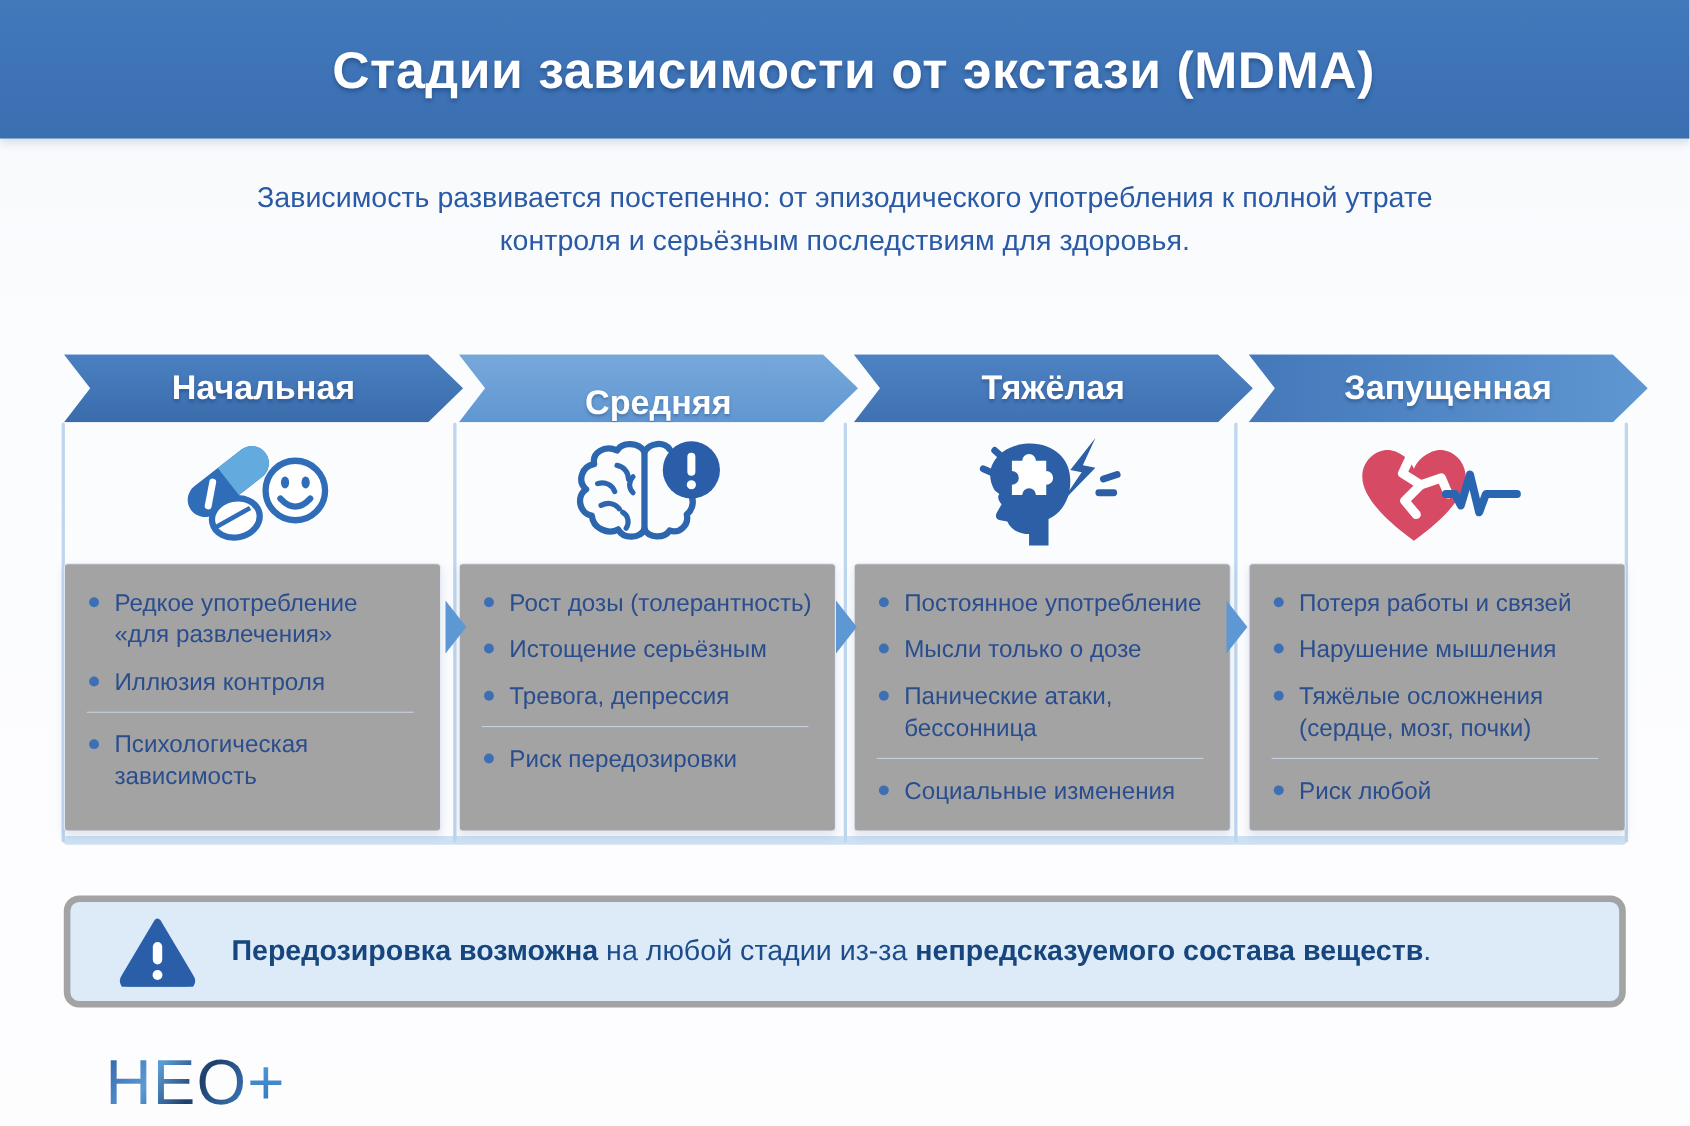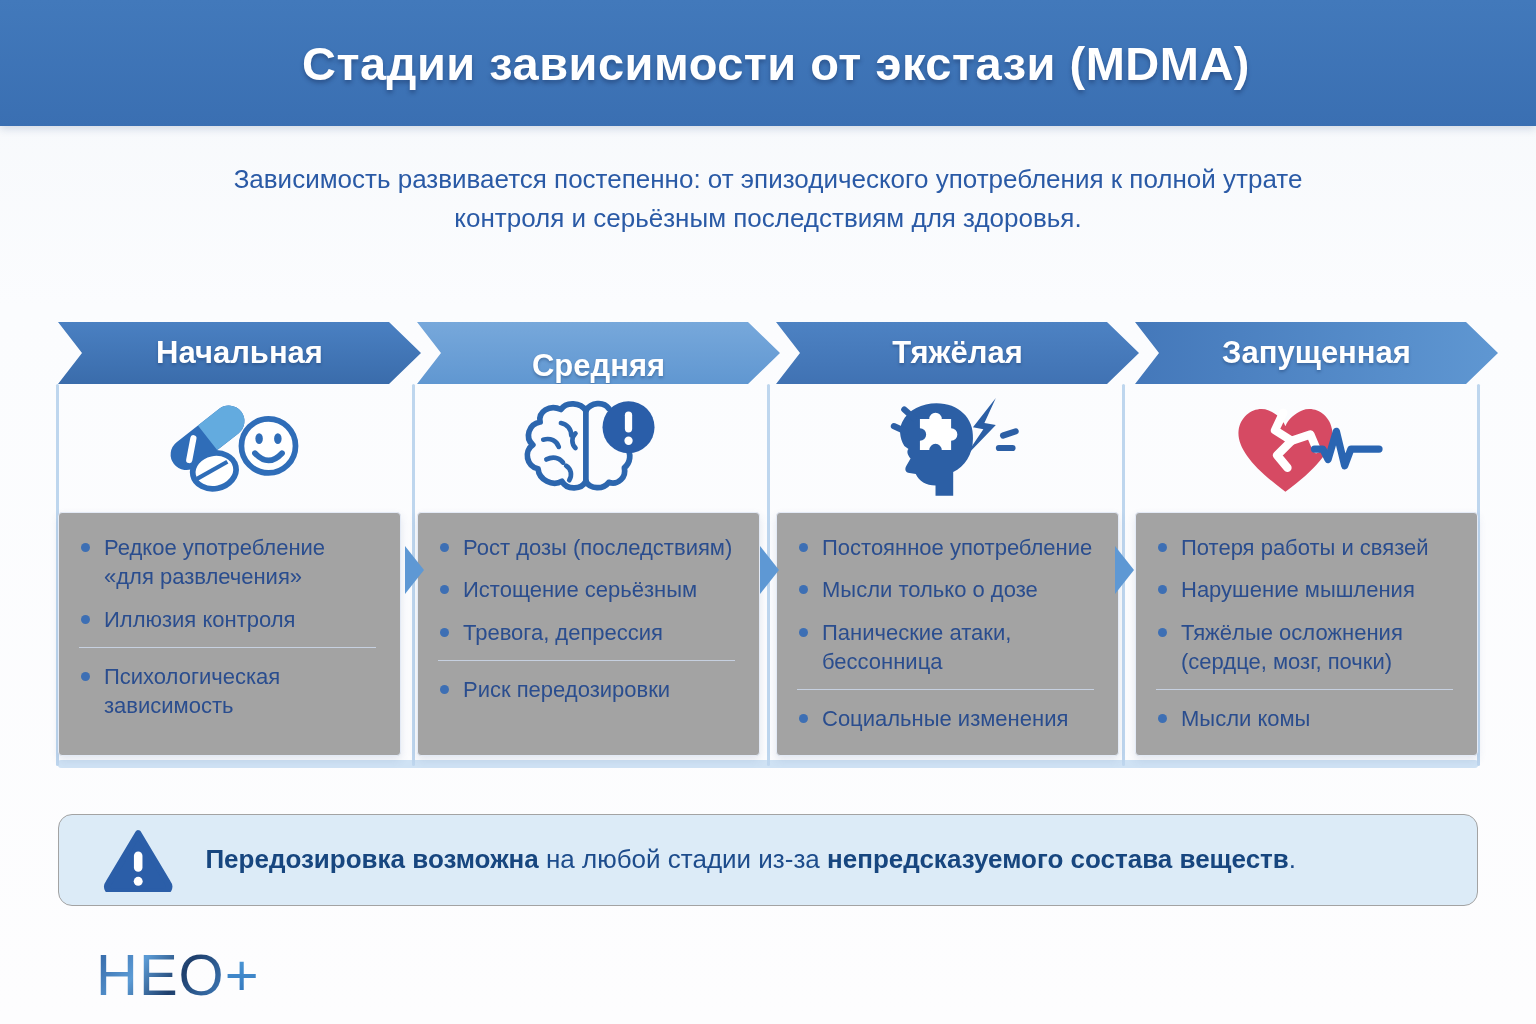--- a/index.html
+++ b/index.html
@@ -84,22 +84,22 @@
   }
   .connector.c1 { left:calc(25% - 8px); }
   .connector.c2 { left:calc(50% - 8px); }
   .connector.c3 { left:calc(75% - 8px); }
 
   .stages-bottom { height:8px; margin-top:4px; background:#cfe2f4; border-radius:3px; }
 
   
   .warning {
     margin:46px 58px 0; min-height:92px;
-    background:#dcebf7; border:1px solid #a3a3a3; border-radius:14px;
-    display:flex; align-items:center; gap:32px; padding:3px 44px;
+    background:#dcebf7; border:6px solid #a3a3a3; border-radius:14px;
+    display:flex; align-items:center; gap:32px; padding:13px 44px;
   }
   .warning svg { height:64px; width:auto; flex:0 0 auto; }
   .warning-text { font-size:26px; color:#1d4c8c; line-height:1.3; }
   .warning-text .bold { font-weight:bold; color:#17467f; }
 
   
   .logo { margin:40px 0 0 96px; font-size:58px; font-weight:400; letter-spacing:1px; line-height:1; }
   .logo .word {
     background:linear-gradient(125deg,#2e5f9f 0%,#5b9bd5 35%,#1e3f6c 62%,#4384c6 100%);
     -webkit-background-clip:text; background-clip:text; color:transparent;
@@ -182,21 +182,21 @@
                 <path d="M62 36 c-4 4 -4 10 0 14"></path>
               </g>
             </g>
             <circle cx="113" cy="30" r="25" fill="#2a5ea9"></circle>
             <rect x="109.5" y="15" width="7" height="20" rx="3.5" fill="#ffffff"></rect>
             <circle cx="113" cy="43" r="4" fill="#ffffff"></circle>
           </svg>
         </div>
         <div class="panel">
           <ul>
-            <li>Рост дозы (последствиям)</li>
+            <li>Рост дозы (толерантность)</li>
             <li>Истощение серьёзным</li>
             <li>Тревога, депрессия</li>
             <div class="divider"></div>
             <li>Риск передозировки</li>
           </ul>
         </div>
       </div>
 
       <div class="stage-col">
         <div class="chevron" style="background: linear-gradient(rgb(77, 130, 195), rgb(64, 114, 179));">
@@ -237,21 +237,21 @@
             <path d="M66 43 L84 37 L90 51" stroke="#ffffff" stroke-width="8" fill="none" stroke-linecap="round" stroke-linejoin="round"></path>
             <polyline points="88,51 96,51 101,61 109,34 117,67 123,51 150,51" stroke="#2a65b2" stroke-width="7" fill="none" stroke-linecap="round" stroke-linejoin="round"></polyline>
           </svg>
         </div>
         <div class="panel">
           <ul>
             <li>Потеря работы и связей</li>
             <li>Нарушение мышления</li>
             <li>Тяжёлые осложнения (сердце, мозг, почки)</li>
             <div class="divider"></div>
-            <li>Мысли комы</li>
+            <li>Риск любой</li>
           </ul>
         </div>
       </div>
 
       <div class="connector c1"></div>
       <div class="connector c2"></div>
       <div class="connector c3"></div>
     </div>
     <div class="stages-bottom"></div>
   </section>

